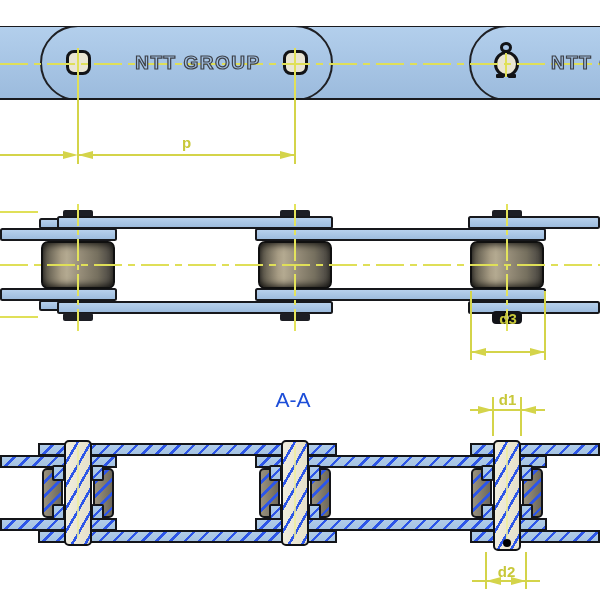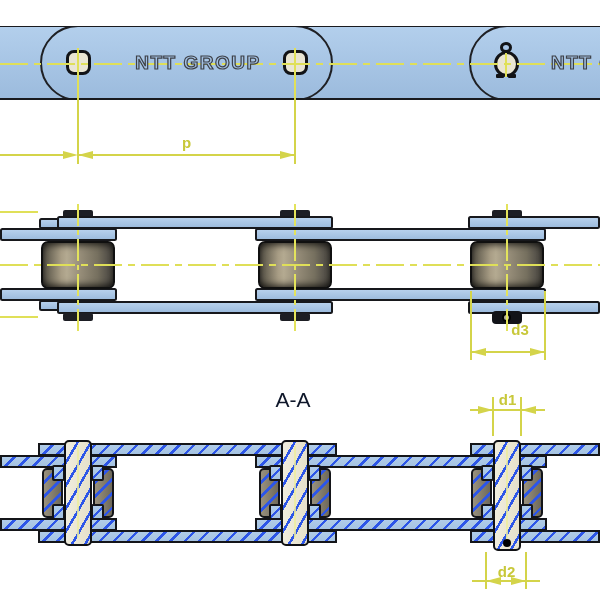--- a/index.html
+++ b/index.html
@@ -39,21 +39,21 @@
   .arrL{width:0;height:0;border-top:4px solid transparent;border-bottom:4px solid transparent;border-right:15px solid #d4d44a;}
   .dlab{color:#c8c83a;font-size:15px;font-weight:bold;text-align:center;line-height:16px;}
   
   .band{background:linear-gradient(180deg,#b3cfec 0%,#a6c4e4 55%,#9cbbdd 100%);overflow:hidden;padding-left:32px;}
   .edge{background:#191a1e;}
   .arcwrap{overflow:hidden;}
   .arc{border:2.5px solid #1f2024;border-radius:50%;background:transparent;}
   .pinhole{background:#e9e5d3;border:3px solid #121316;border-radius:8px;}
   .brand{font-size:19px;font-weight:bold;letter-spacing:1.5px;line-height:22px;
          color:#a4c2e3;-webkit-text-stroke:1.2px #3e4148;white-space:nowrap;}
-  .secttl{color:#0f172a;font-size:21px;line-height:22px;text-align:center;}
+  .secttl{color:#1d4ed8;font-size:21px;line-height:22px;text-align:center;}
 </style>
 </head>
 <body>
 
 <div id="stage">
 
   <div class="grp">
     <div class="v edge" style="left:0;top:26;width:600px;height:3px;top:26px;"></div>
     <div class="v edge" style="left:0;top:97px;width:600px;height:3px;"></div>
     <div class="v band" style="left:0;top:27px;width:600px;height:71px;">
@@ -125,21 +125,21 @@
     <div class="v clH" style="left:0;top:264px;width:600px;"></div>
     <div class="v clV" style="left:77px;top:204px;height:128px;"></div>
     <div class="v clV" style="left:294px;top:204px;height:128px;"></div>
     <div class="v clV" style="left:506px;top:204px;height:128px;"></div>
 
     <div class="v dim" style="left:470px;top:291px;width:2px;height:69px;"></div>
     <div class="v dim" style="left:544px;top:291px;width:2px;height:69px;"></div>
     <div class="v dim" style="left:471px;top:351px;width:74px;height:2px;"></div>
     <div class="v arrL" style="left:471px;top:348px;"></div>
     <div class="v arrR" style="left:530px;top:348px;"></div>
-    <div class="v dlab" style="left:471px;top:322px;width:74px;margin-left:12px;">d3</div>
+    <div class="v dlab" style="left:471px;top:311px;width:74px;">d3</div>
   </div>
 
   <div class="grp">
     <div class="v secttl" style="left:253px;top:389px;width:80px;">A-A</div>
 
     <div class="v sbar" style="left:38px;top:443px;width:299px;height:13px;"></div>
     <div class="v sbar" style="left:470px;top:443px;width:130px;height:13px;"></div>
     <div class="v sbar" style="left:0;top:455px;width:117px;height:13px;"></div>
     <div class="v sbar" style="left:255px;top:455px;width:292px;height:13px;"></div>
     <div class="v sbar" style="left:0;top:518px;width:117px;height:13px;"></div>

